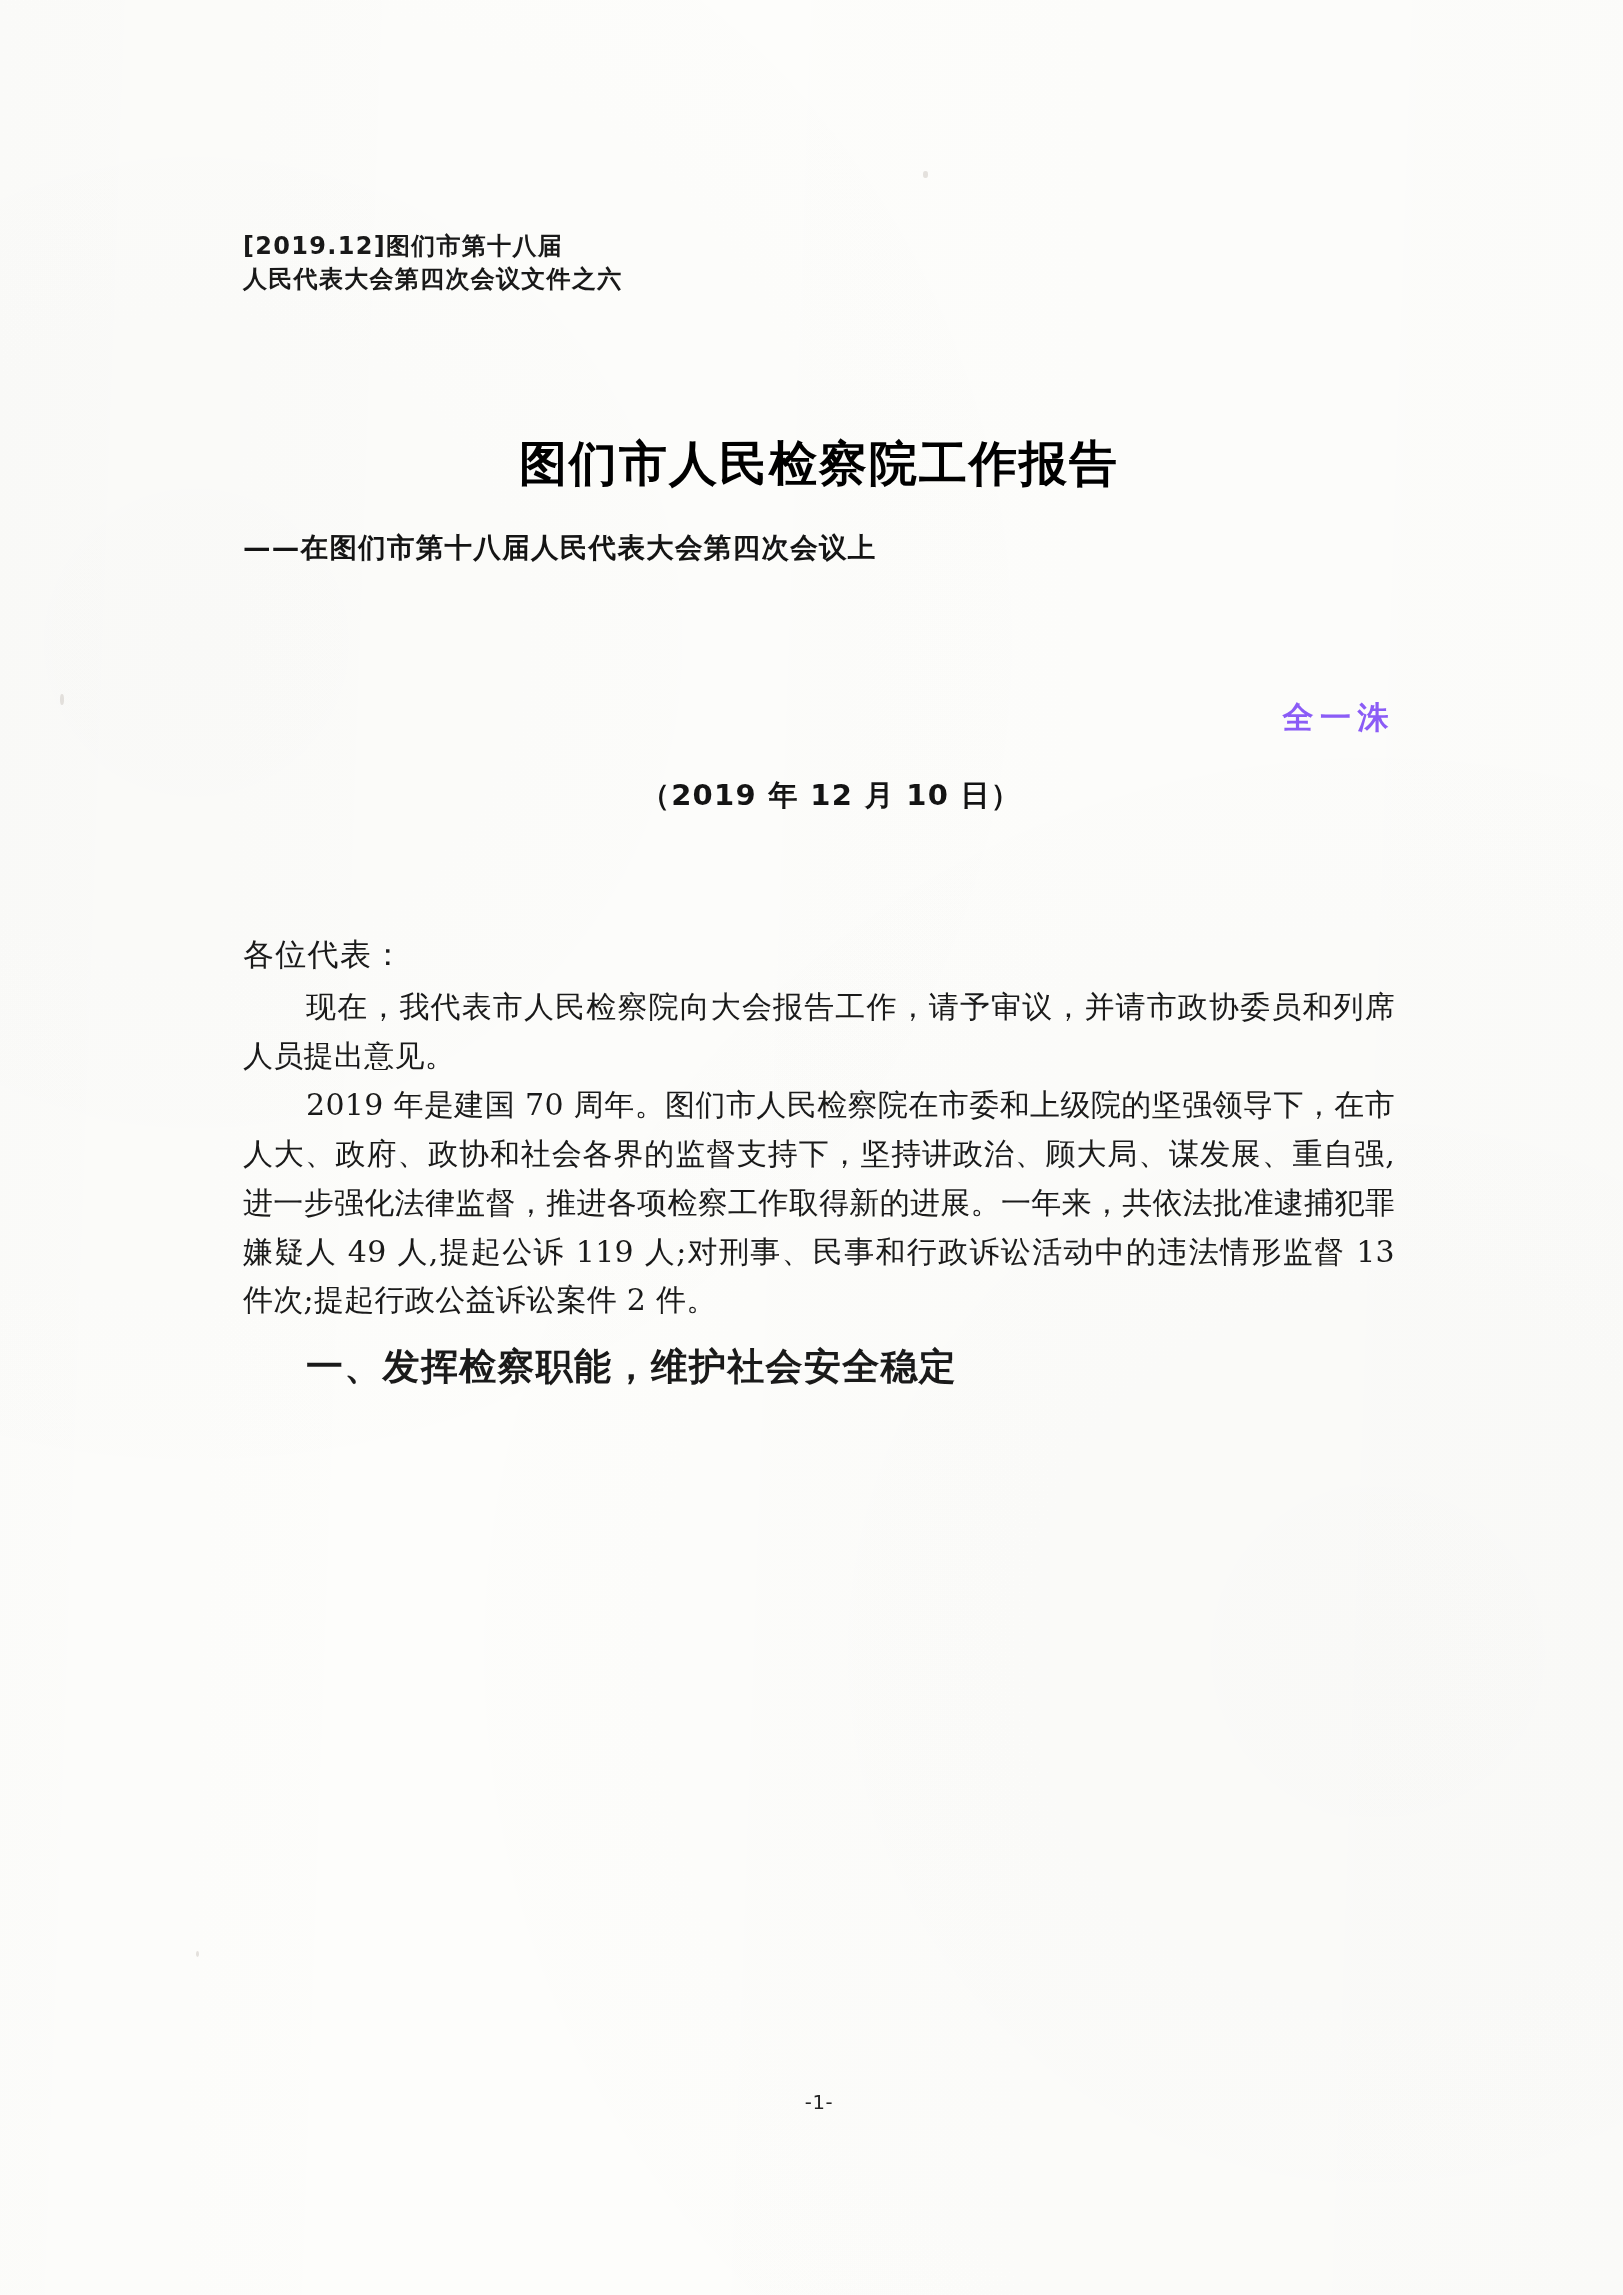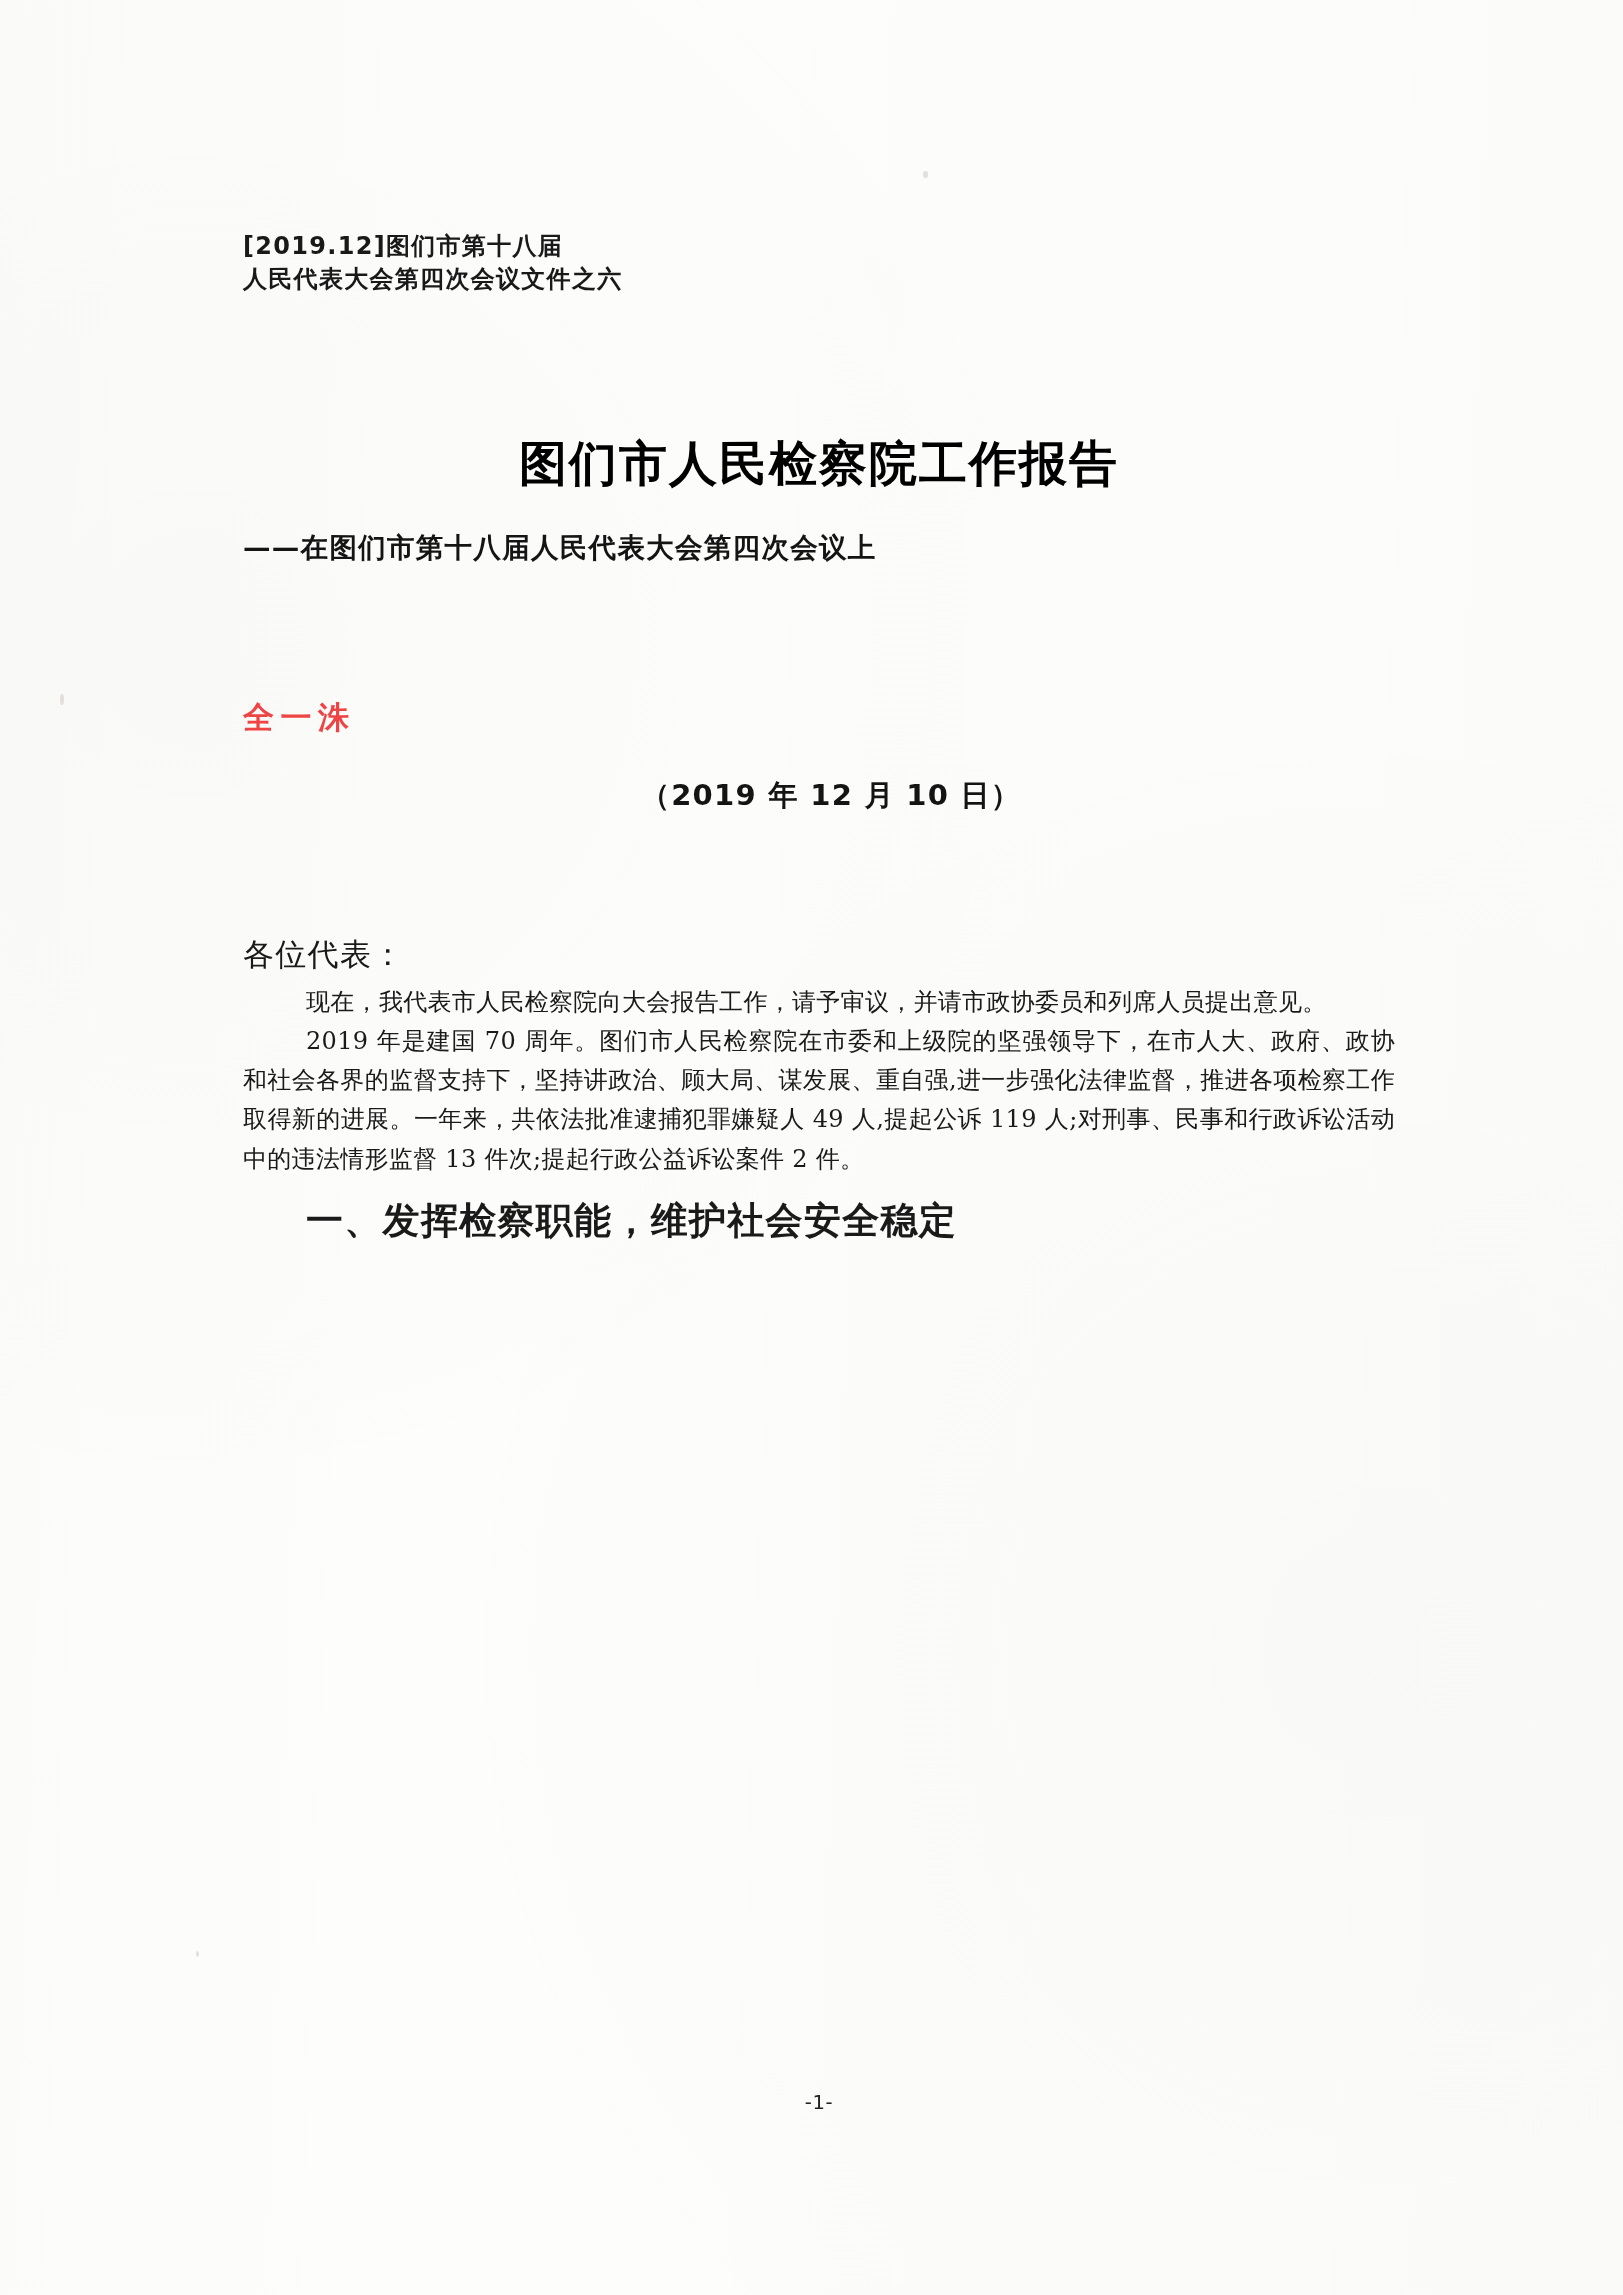--- a/index.html
+++ b/index.html
@@ -75,26 +75,26 @@
     font-weight: bold;
     font-size: 27.5px;
     letter-spacing: 1.3px;
     color: #141414;
   }
   .speaker {
     position: absolute;
     top: 697px;
     left: 0;
     width: 1152px;
-    text-align: left;
+    text-align: right;
     font-family: "DejaVu Serif", serif;
     font-weight: bold;
     font-size: 31px;
     letter-spacing: 6.5px;
-    color: #ef4444;
+    color: #8b5cf6;
   }
   .date-line {
     position: absolute;
     top: 776px;
     left: 12px;
     width: 1152px;
     text-align: center;
     font-family: "DejaVu Sans", sans-serif;
     font-weight: bold;
     font-size: 29px;
@@ -109,21 +109,21 @@
     left: 0;
     width: 1152px;
   }
   .salutation {
     font-size: 31px;
     line-height: 1.62;
     letter-spacing: 1.3px;
     margin: 0 0 3.9px 0;
   }
   .para {
-    font-size: 24px;
+    font-size: 30px;
     line-height: 1.63;
     letter-spacing: 0.3px;
     margin: 0;
     text-align: justify;
     text-justify: inter-character;
     text-indent: 63px;
   }
   .para.j {
     
     text-align-last: left;

